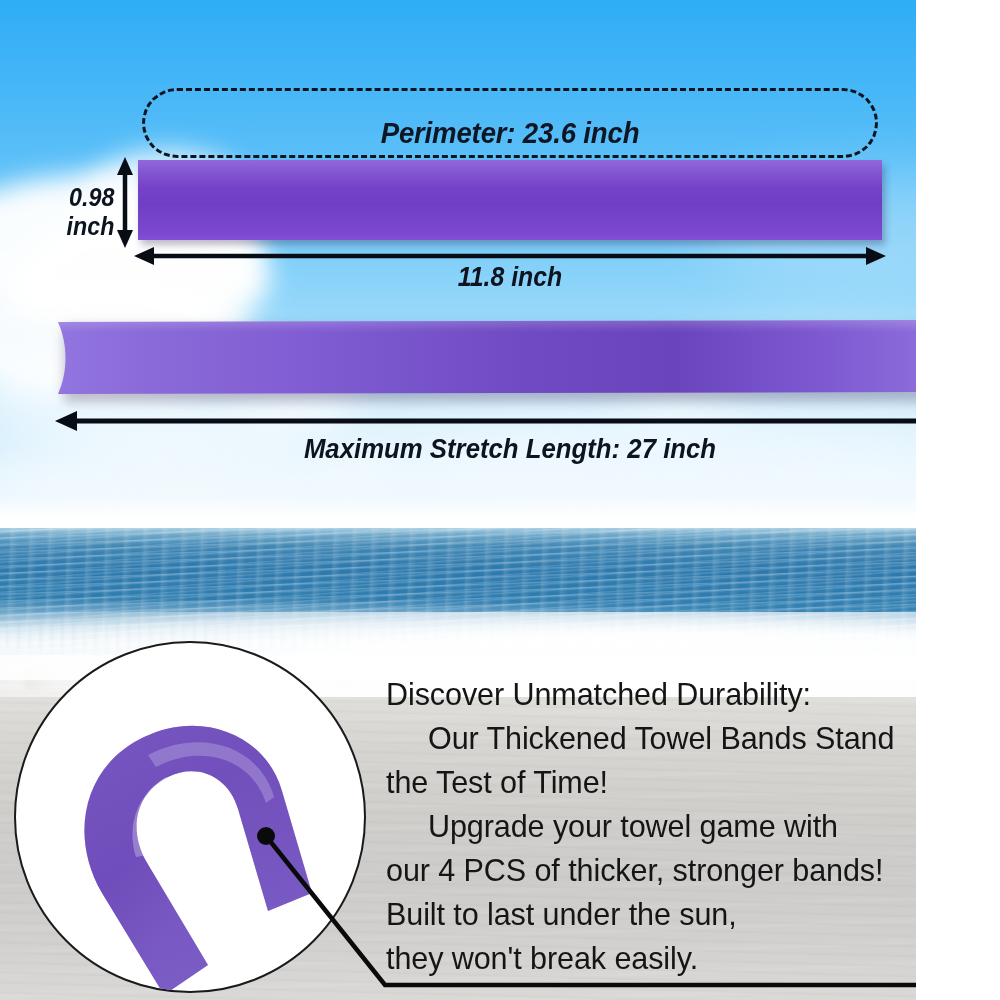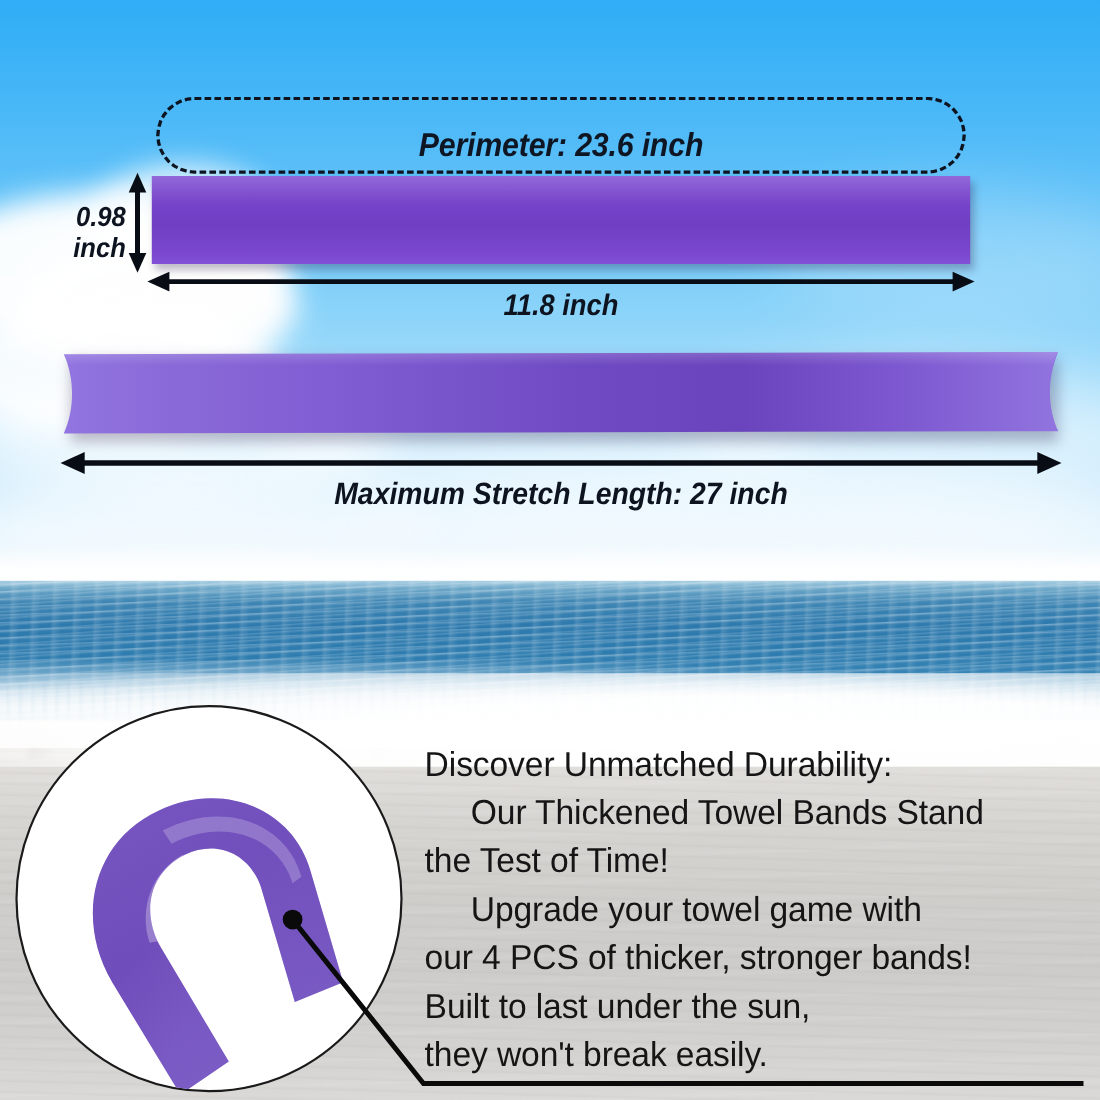--- a/index.html
+++ b/index.html
@@ -2,21 +2,21 @@
 <html><head>
 <meta charset="utf-8">
 <title>Towel Band Product Infographic</title>
 <style>
   html,body{margin:0;padding:0;}
   body{
     width:1000px;height:1000px;overflow:hidden;
     font-family:"Liberation Sans",sans-serif;
     background:#ffffff;
   }
-  #stage{position:relative;width:1000px;height:1000px;overflow:hidden;}
+  #stage{position:relative;width:916px;height:1000px;overflow:hidden;}
 
   
   .bg-layer{position:absolute;left:0;width:1000px;}
 
   .sky{
     top:0;height:530px;
     background:linear-gradient(180deg,
       #2fadf6 0%,
       #45b6f7 16%,
       #62c2f8 34%,

